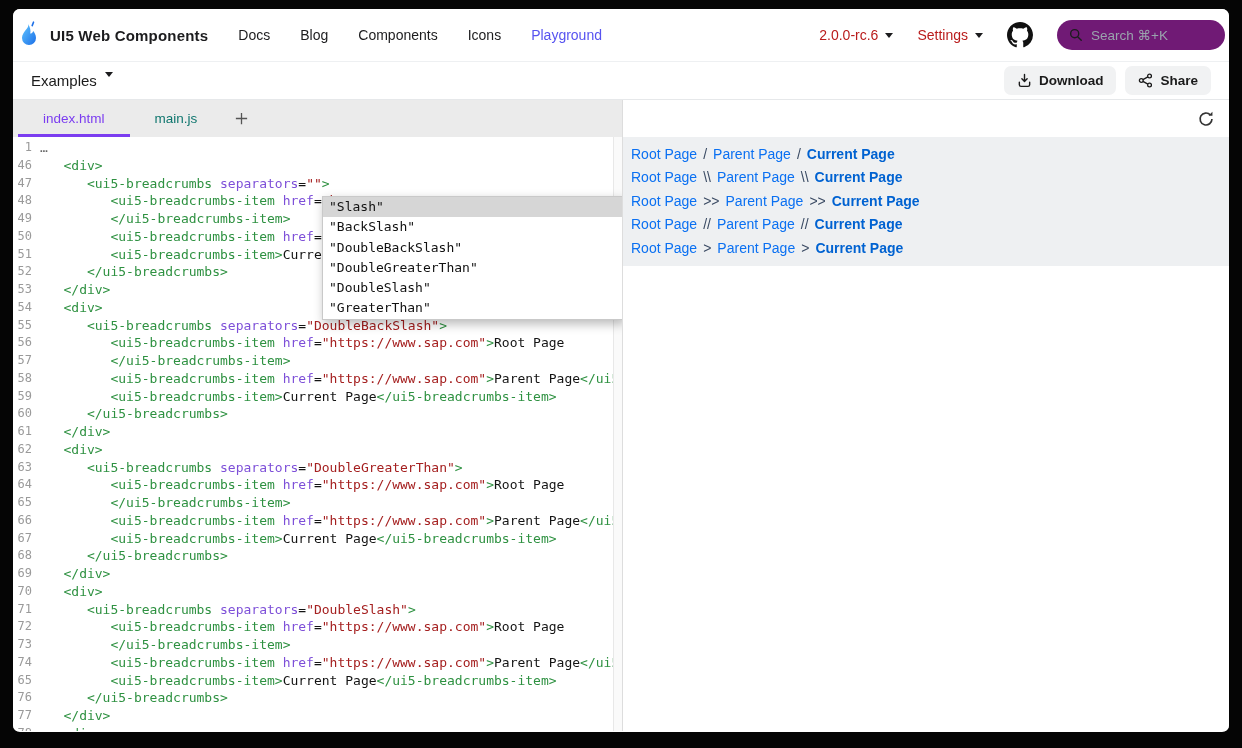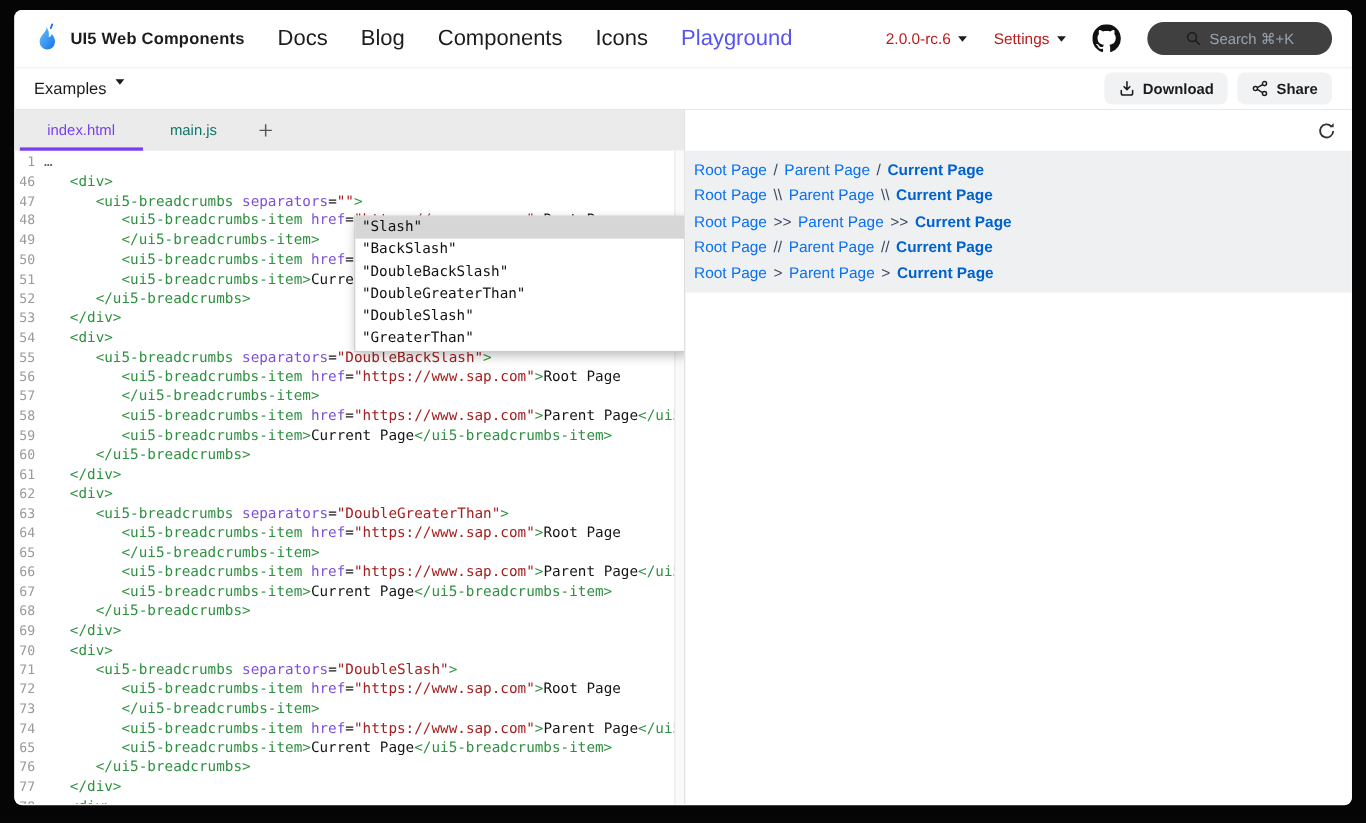--- a/index.html
+++ b/index.html
@@ -4,34 +4,34 @@
 <style>
   * { margin:0; padding:0; box-sizing:border-box; }
   html,body { width:1242px; height:748px; background:#000; overflow:hidden;
               font-family:"Liberation Sans", sans-serif; }
   .frame { position:relative; width:1242px; height:748px; background:#050505; }
   .window { position:absolute; left:13px; top:9px; width:1216px; height:723px;
             background:#fff; border-radius:7px; overflow:hidden; }
 
   
   .site-header { position:relative; height:53px; display:flex; align-items:center;
-                 padding:0 18px; border-bottom:1px solid #eef0f2; background:#fff; }
+                 padding:0 4px; border-bottom:1px solid #eef0f2; background:#fff; }
   .brand { display:flex; align-items:center; gap:9px; cursor:pointer; }
   .brand-title { font-size:15px; font-weight:700; color:#1c1c1e; letter-spacing:.2px; }
   .main-nav { display:flex; align-items:center; gap:30px; margin-left:30px; }
-  .nav-item { font-size:20px; color:#1c1c1e; cursor:pointer; }
+  .nav-item { font-size:14px; color:#1c1c1e; cursor:pointer; }
   .nav-item.active { color:var(--accent); }
   .header-right { margin-left:auto; display:flex; align-items:center; gap:24px; }
   .dropdown-trigger { display:flex; align-items:center; gap:7px; font-size:14px;
                       color:#b91c1c; cursor:pointer; }
   .caret { width:0; height:0; border-left:4.5px solid transparent;
            border-right:4.5px solid transparent; border-top:5.5px solid #1c1c1e; }
   .gh { width:26px; height:26px; display:block; cursor:pointer; }
   .search-box { display:flex; align-items:center; gap:8px; width:168px; height:30px;
-                background:#404040; border-radius:16px; padding:0 12px; cursor:text;justify-content:center; }
+                background:#701a75; border-radius:16px; padding:0 12px; cursor:text; }
   .search-box .ph { font-size:13.5px; color:#9aa3ad; }
 
   
   .toolbar { height:38px; display:flex; align-items:center; padding:0 18px;
              background:#fff; border-bottom:1px solid #e6e8ea; }
   .examples-btn { display:flex; align-items:flex-start; gap:8px; font-size:15px;
                   color:#1b1b1b; cursor:pointer; }
   .toolbar-right { margin-left:auto; display:flex; gap:9px; }
   .tool-btn { display:flex; align-items:center; gap:7px; height:29px; padding:0 13px;
               background:#f1f2f3; border:none; border-radius:7px; font-size:13.5px;

